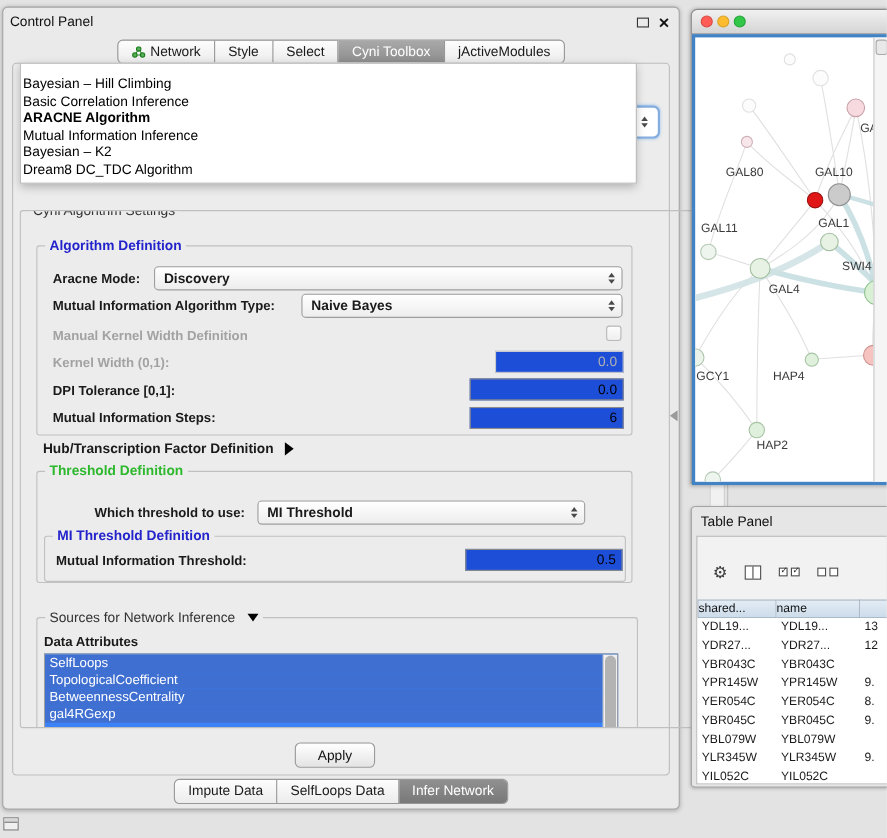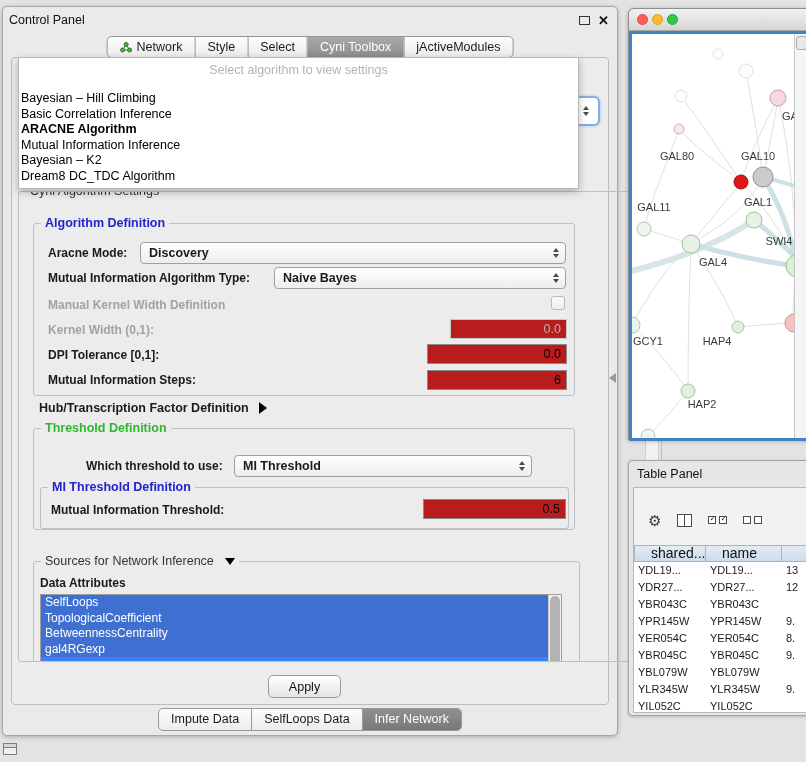--- a/index.html
+++ b/index.html
@@ -61,21 +61,21 @@
   .combo { position:absolute; height:22px; background:linear-gradient(#ffffff,#ededed);
            border:1px solid #9f9f9f; border-radius:4px; display:flex; align-items:center;
            padding-left:8px; font-size:12.5px;font-weight:bold; }
   .spin { position:absolute; right:6px; top:50%; transform:translateY(-50%);
           display:flex; flex-direction:column; gap:2px; }
   .spin::before { content:""; border-left:3.5px solid transparent; border-right:3.5px solid transparent;
                   border-bottom:4.5px solid #4a4a4a; }
   .spin::after  { content:""; border-left:3.5px solid transparent; border-right:3.5px solid transparent;
                   border-top:4.5px solid #4a4a4a; }
 
-  .numfield { position:absolute; height:20px; border:1px solid #8a8a8a; background:#b91c1c;
+  .numfield { position:absolute; height:20px; border:1px solid #8a8a8a; background:#1d4ed8;
               font-family:"Liberation Sans", sans-serif; font-size:12.5px; text-align:right;
               padding-right:5px; color:#000; }
   .numfield.dis { border-color:#c9c9c9; color:#b2b2b2; }
 
   .cbox { position:absolute; width:14px; height:14px; border:1px solid #b9b9b9;
           border-radius:3px; background:linear-gradient(#fdfdfd,#eeeeee); }
 
   .hub-row { position:absolute; left:20px; top:209px; display:flex; align-items:center;
              font-size:12.5px; font-weight:bold; }
   .tri-right { display:inline-block; margin-left:10px; width:0; height:0;
@@ -143,21 +143,21 @@
   .tp-toolbar { position:absolute; left:0; top:20px; height:24px; display:flex;
                 align-items:center; gap:16px; padding-left:14px; }
   .gear { font-size:15px; color:#3a3a3a; line-height:1; }
   .col-icon { width:15px; height:13px; border:1px solid #4a4a4a; background:#fff; display:inline-block; }
   .col-icon span { display:block; width:50%; height:100%; border-right:1px solid #4a4a4a; }
   .cbpair { display:inline-flex; gap:3px; }
   .cb { width:8px; height:8px; border:1px solid #4a4a4a; background:#fff; position:relative; }
   .cb.checked::after { content:"✓"; position:absolute; top:-3px; left:0; font-size:8px; color:#222; }
   .tp-header { position:absolute; left:0; top:57px; right:0; height:17px; display:flex; }
   .th { background:linear-gradient(#e2ecf5,#cddcea); border:1px solid #a4b4c4;
-        border-left:none; font-size:14px; line-height:15px; padding-left:16px; color:#111; }
+        border-left:none; font-size:11px; line-height:15px; padding-left:0; color:#111; }
   .th:first-child { border-left:1px solid #a4b4c4; }
   .th.c1 { width:72px; } .th.c2 { width:76px; } .th.c3 { flex:1; }
   .tp-rows { position:absolute; left:0; top:74px; right:0; bottom:0; background:#fff; }
   .tp-row { display:flex; height:17px; font-size:11px; line-height:17px; background:#fff; }
   .tp-row span { padding-left:4px; overflow:hidden; white-space:nowrap; }
   .tp-row .c1 { width:72px; } .tp-row .c2 { width:76px; } .tp-row .c3 { flex:1; }
 
   .corner-ic { position:absolute; left:3px; top:743px; width:14px; height:12px;
                border:1px solid #7d7d7d; background:#f0f0f0; }
   .corner-ic::before { content:""; display:block; height:3px; border-bottom:1px solid #7d7d7d;
@@ -201,21 +201,20 @@
       </div>
     </div>
 
     <div class="cp-content"></div>
 
     <div class="combo-frag">
       <span class="spin"></span>
     </div>
 
     <div class="algo-overlay">
-      <div class="algo-ph">Select algorithm to view settings</div>
       <div class="algo-list">
 
           <div class="algo-item">Bayesian – Hill Climbing</div>
 
           <div class="algo-item">Basic Correlation Inference</div>
 
           <div class="algo-item selected">ARACNE Algorithm</div>
 
           <div class="algo-item">Mutual Information Inference</div>
 

